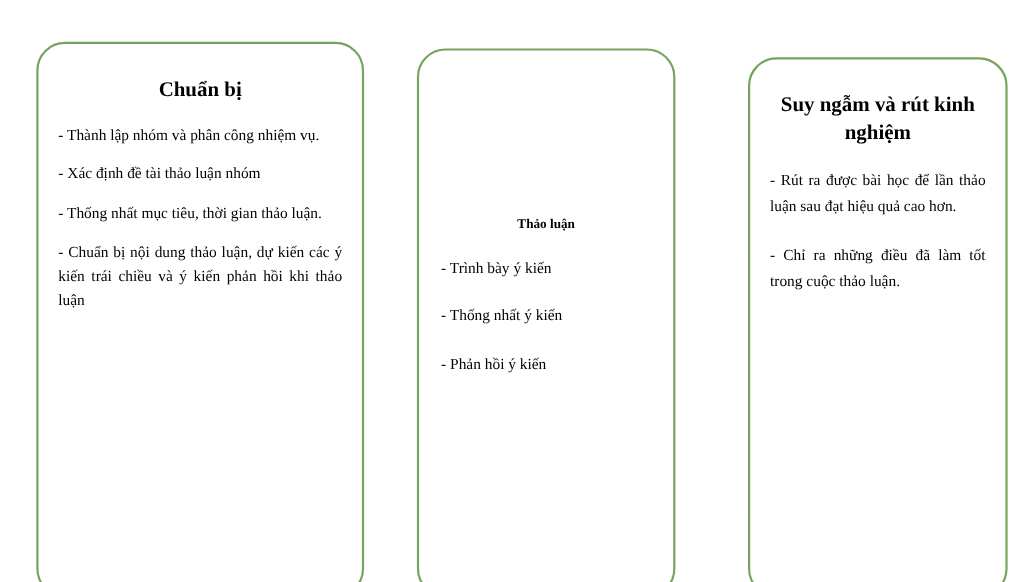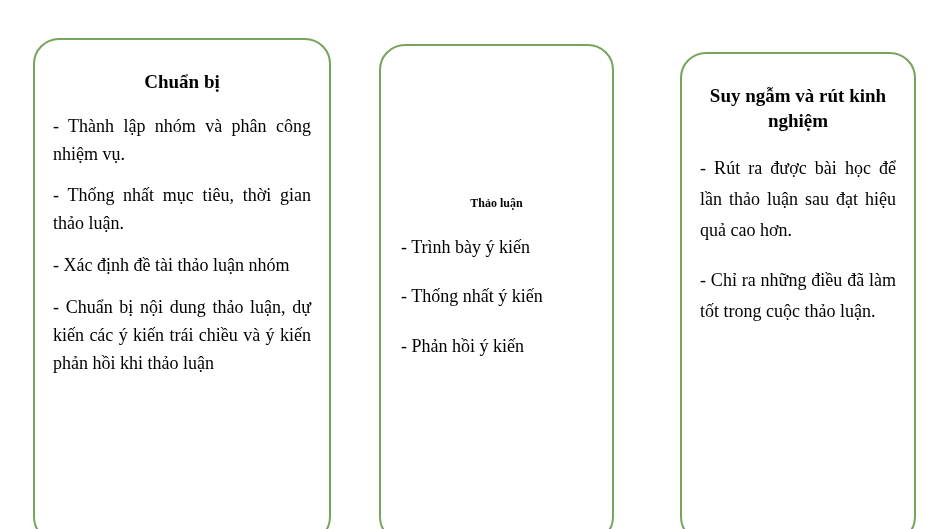--- a/index.html
+++ b/index.html
@@ -29,21 +29,21 @@
     font-weight: bold;
     font-size: 19px;
     line-height: 1.3;
     color: #000000;
     margin: 0 0 14px 0;
   }
   .card-body {
     margin: 0;
   }
   .card-line {
-    font-size: 18px;
+    font-size: 14px;
     line-height: 1.55;
     color: #000000;
     margin: 0 0 14px 0;
     text-align: justify;
     text-justify: inter-word;
   }
   .card-line:last-child {
     margin-bottom: 0;
   }
 
@@ -95,22 +95,22 @@
 </style>
 </head>
 <body>
 
 <div id="page">
 
   <section class="card" id="card-prepare">
     <h2 class="card-title">Chuẩn bị</h2>
     <div class="card-body">
       <p class="card-line">- Thành lập nhóm và phân công nhiệm vụ.</p>
+      <p class="card-line">- Xác định đề tài thảo luận nhóm</p>
       <p class="card-line">- Thống nhất mục tiêu, thời gian thảo luận.</p>
-      <p class="card-line">- Xác định đề tài thảo luận nhóm</p>
       <p class="card-line">- Chuẩn bị nội dung thảo luận, dự kiến các ý kiến trái chiều và ý kiến phản hồi khi thảo luận</p>
     </div>
   </section>
 
   <section class="card" id="card-discuss">
     <h2 class="card-title">Thảo luận</h2>
     <div class="card-body">
       <p class="card-line">- Trình bày ý kiến</p>
       <p class="card-line">- Thống nhất ý kiến</p>
       <p class="card-line">- Phản hồi ý kiến</p>

